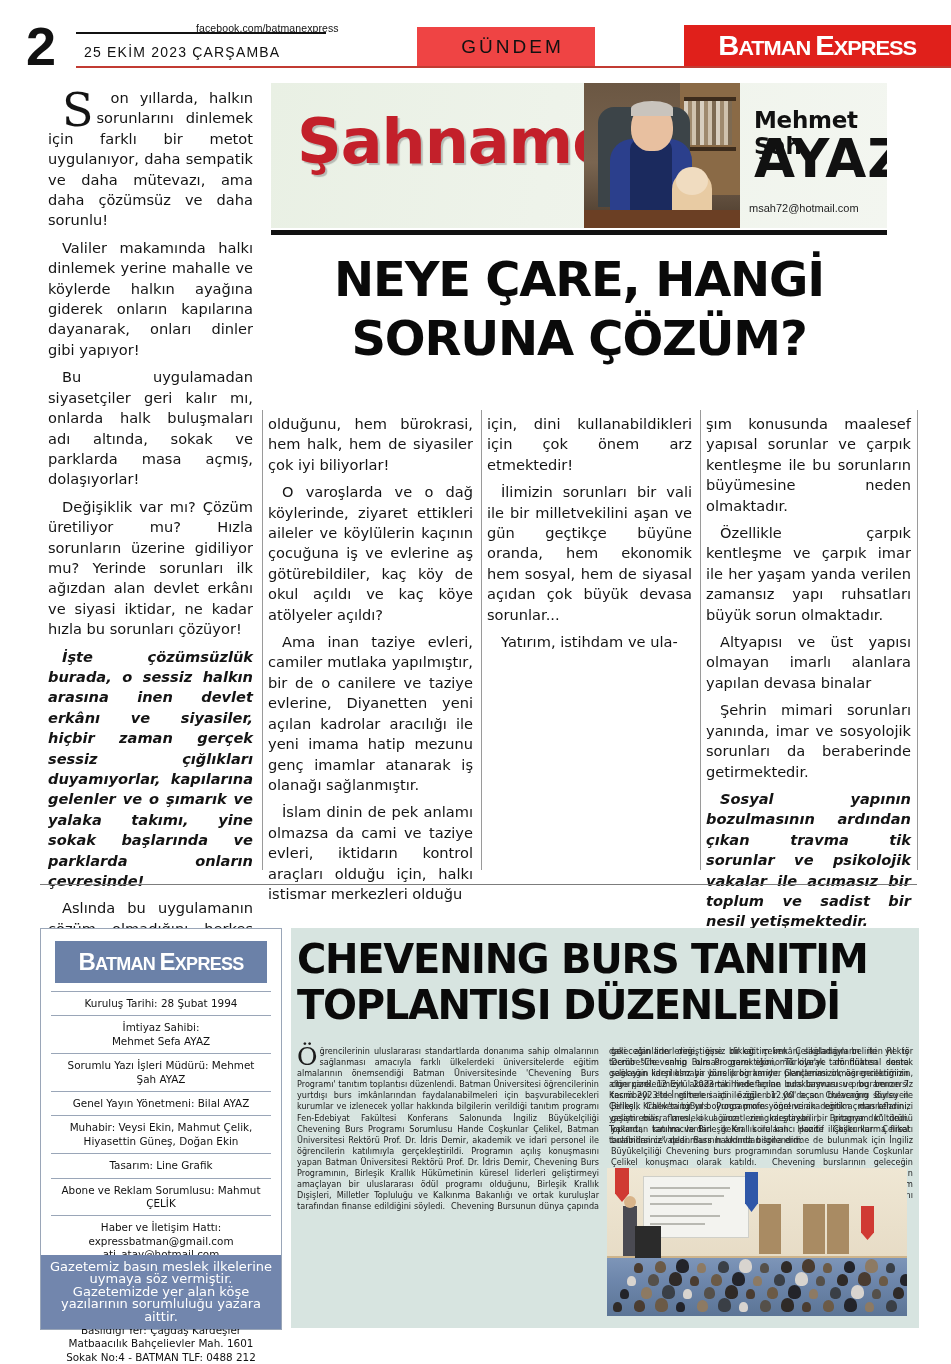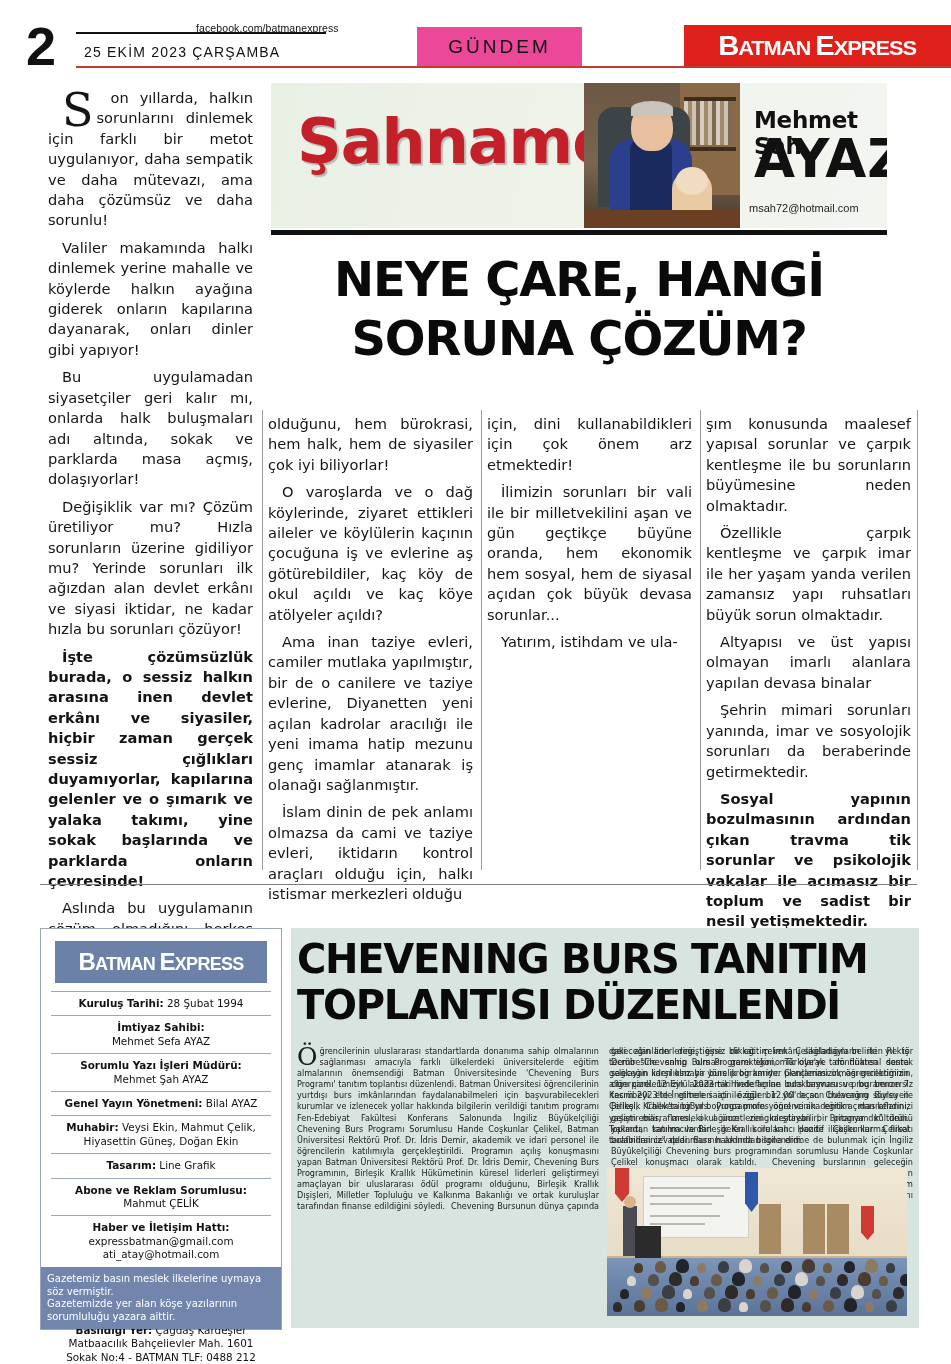--- a/index.html
+++ b/index.html
@@ -13,23 +13,23 @@
   .topbar{position:absolute;left:0;top:0;width:951px;height:72px;}
   .pagenum{
     position:absolute;left:26px;top:20px;font-size:54px;font-weight:700;
     line-height:52px;font-family:"Liberation Sans",sans-serif;letter-spacing:-2px;
   }
   .topline{position:absolute;left:76px;top:32px;width:250px;height:2px;background:#111;}
   .fburl{position:absolute;left:196px;top:22px;font-size:10.5px;letter-spacing:.1px;color:#111;}
   .datetxt{position:absolute;left:84px;top:44px;font-size:14px;letter-spacing:1.2px;color:#111;}
   .redrule{position:absolute;left:76px;top:66px;width:875px;height:2.4px;background:#c23b32;}
   .gundem{
-    position:absolute;left:417px;top:27px;width:165px;height:39px;background:#ec4899;
+    position:absolute;left:417px;top:27px;width:165px;height:39px;background:#ef4444;
     display:flex;align-items:center;justify-content:center;
-    font-size:19px;letter-spacing:3px;color:#111;
+    font-size:19px;letter-spacing:3px;color:#111;padding-left:13px;
   }
   .mast-red{
     position:absolute;left:684px;top:25px;width:267px;height:42px;background:#e0201b;
     display:flex;align-items:center;justify-content:center;overflow:hidden;
   }
   .mast-red span{
     color:#fff;font-weight:700;font-size:28px;letter-spacing:-1px;
     font-family:"Liberation Sans",sans-serif;transform:scaleX(1.04);white-space:nowrap;
   }
   .mast-red .small{font-size:21px;}
@@ -80,21 +80,21 @@
   .headline{
     position:absolute;left:271px;top:250px;width:616px;
     text-align:center;font-weight:700;font-size:48px;line-height:59px;
     font-family:"DejaVu Sans",sans-serif;letter-spacing:-1.2px;color:#0a0a0a;
   }
 
   
   .col{position:absolute;font-size:14.6px;line-height:20.4px;text-align:justify;
        font-family:"DejaVu Sans",sans-serif;color:#141414;}
   .col p{margin:0 0 7px 0;text-indent:14px;}
-  .col p.bold{font-weight:700;}
+  .col p.bold{font-weight:700;font-style:italic;}
   .col1{left:48px;top:88px;width:205px;}
   .col2{left:268px;top:414px;width:205px;}
   .col3{left:487px;top:414px;width:205px;}
   .col4{left:706px;top:414px;width:205px;}
   .dropcap{
     float:left;font-size:46px;line-height:36px;font-weight:400;padding:4px 3px 0 0;
     font-family:"DejaVu Serif",serif;
   }
   .vline{position:absolute;width:1px;background:#9a9a9a;}
   .vl1{left:262px;top:410px;height:460px;}
@@ -113,25 +113,25 @@
     display:flex;align-items:center;justify-content:center;overflow:hidden;
   }
   .mb-logo span{color:#fff;font-weight:700;font-size:24px;letter-spacing:-.7px;white-space:nowrap;
     font-family:"Liberation Sans",sans-serif;}
   .mb-logo .small{font-size:18px;}
   .mbrow{
     padding:5px 8px;text-align:center;font-size:10.4px;line-height:13.4px;color:#111;
     border-bottom:1px solid #9aa6b8;font-family:"DejaVu Sans",sans-serif;
   }
   .mbrow:first-of-type{border-top:0;}
-  .mbrow b{font-weight:700;}
+  .mbrow b{font-weight:400;}
   .mb-wrap{margin:8px 10px 0 10px;border-top:1px solid #9aa6b8;}
   .mb-footer{
     position:absolute;left:0;bottom:0;width:240px;background:#7286ad;color:#fff;
-    font-size:10px;line-height:12.5px;padding:6px 6px;box-sizing:border-box;
+    font-size:13px;line-height:12.5px;text-align:center;padding:6px 6px;box-sizing:border-box;
     font-family:"DejaVu Sans",sans-serif;
   }
 
   
   .bottombox{
     position:absolute;left:291px;top:928px;width:628px;height:400px;
     background:#d7e4e0;overflow:hidden;
   }
   .bhead{
     margin:8px 6px 0 6px;font-weight:700;font-size:40px;line-height:46px;

